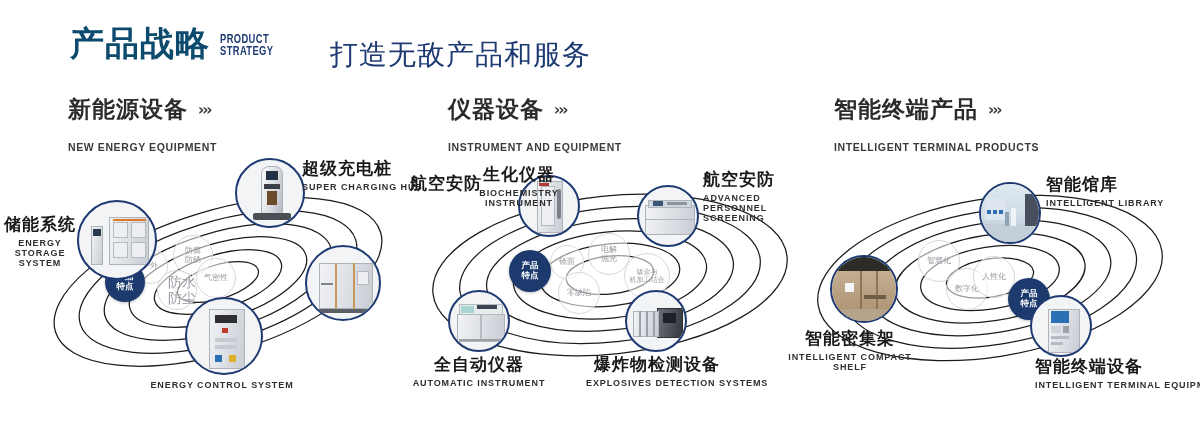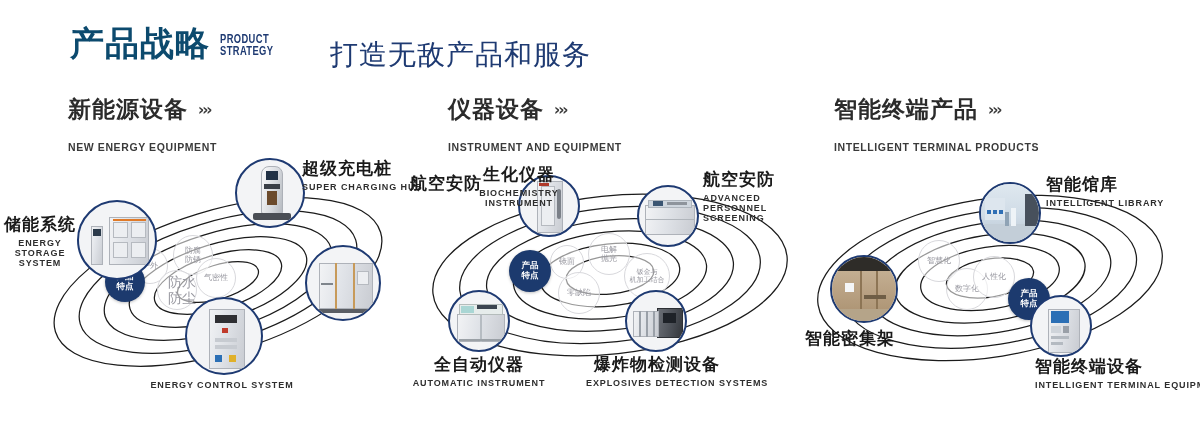--- a/index.html
+++ b/index.html
@@ -378,16 +378,17 @@
         <div class="strip" style="left:0; top:0; width:68px; height:14px; background:#2e2c28;"></div>
         <div class="strip" style="left:0; top:52px; width:68px; height:16px; background:#b5a489;"></div>
         <div class="strip" style="left:28px; top:14px; width:2px; height:38px; background:#8d7555;"></div>
         <div class="strip" style="left:44px; top:14px; width:2px; height:38px; background:#8d7555;"></div>
         <div class="strip" style="left:13px; top:26px; width:9px; height:9px; background:#f4f6f8;"></div>
         <div class="strip" style="left:32px; top:38px; width:22px; height:4px; background:#6f5e46;"></div>
       </div>
     </div>
     <div class="lbl r" style="left:-10px; top:177px; width:140px;">
       <div class="cn">智能密集架</div>
+      <div class="en">INTELLIGENT COMPACT SHELF</div>
     </div>
   </div>
 
 </div>
 
 </body></html>

